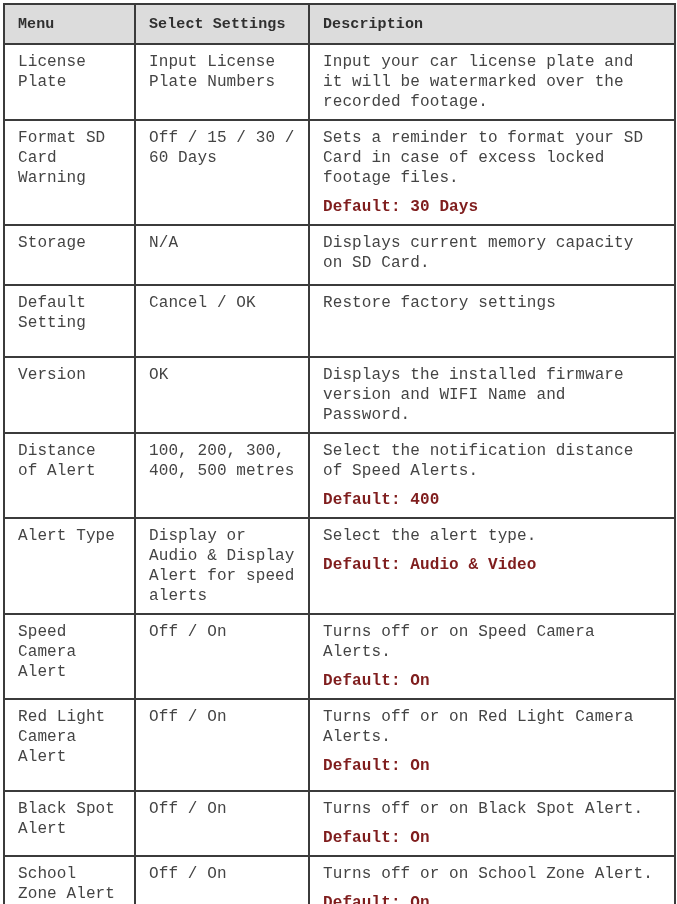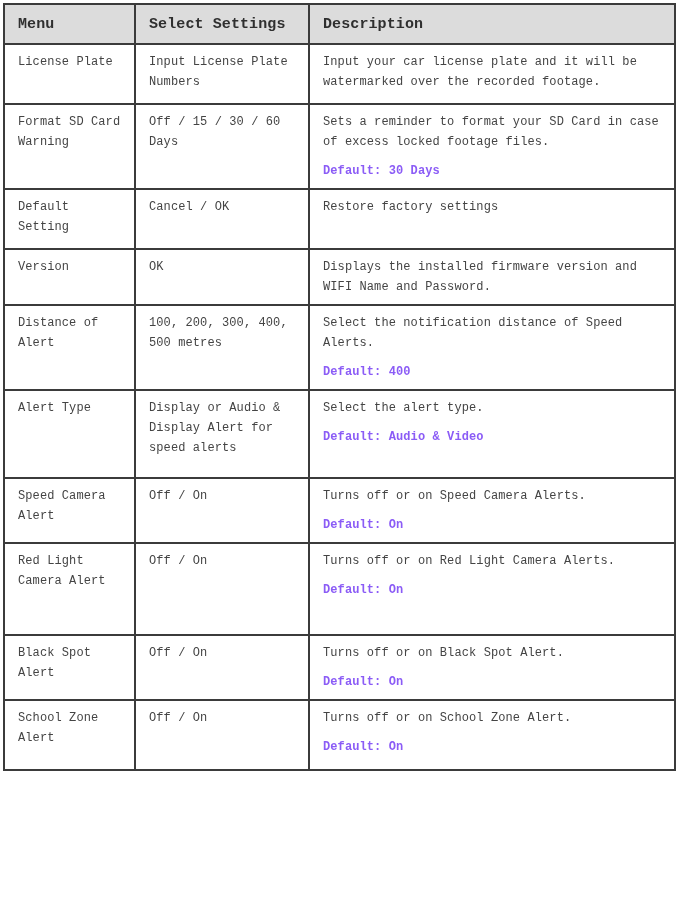--- a/index.html
+++ b/index.html
@@ -14,36 +14,36 @@
     color: #3a3a3a;
   }
   table.settings col.c1 { width: 131px; }
   table.settings col.c2 { width: 174px; }
   table.settings col.c3 { width: 366px; }
   table.settings th, table.settings td {
     border: 2px solid #3b3b3b;
     vertical-align: top;
     text-align: left;
     padding: 7px 12px 7px 13px;
-    font-size: 12px;
+    font-size: 16px;
     line-height: 20px;
     letter-spacing: 0.1px;
   }
   table.settings th {
     background: #dcdcdc;
     font-weight: bold;
     color: #2f2f2f;
     height: 20px;
     padding-top: 10px;
     padding-bottom: 8px;
     font-size: 15px;
   }
   table.settings td { font-weight: normal; color: #444; }
   .desc-line { display: block; }
-  .default-line { display: block; font-weight: bold; color: #8b5cf6; margin-top: 9px; }
+  .default-line { display: block; font-weight: bold; color: #7f1d1d; margin-top: 9px; }
 </style>
 </head>
 <body>
 
 <div class="page">
   <table class="settings">
     <colgroup>
         <col class="c1">
         <col class="c2">
         <col class="c3">
@@ -65,20 +65,27 @@
         </tr>
         <tr style="height: 80px;">
           <td>Format SD Card Warning</td>
           <td>Off / 15 / 30 / 60 Days</td>
           <td>
             <span class="desc-line">Sets a reminder to format your SD Card in case of excess locked footage files.</span>
             <span class="default-line">Default: 30 Days</span>
           </td>
         </tr>
         <tr style="height: 60px;">
+          <td>Storage</td>
+          <td>N/A</td>
+          <td>
+            <span class="desc-line">Displays current memory capacity on SD Card.</span>
+          </td>
+        </tr>
+        <tr style="height: 72px;">
           <td>Default Setting</td>
           <td>Cancel / OK</td>
           <td>
             <span class="desc-line">Restore factory settings</span>
           </td>
         </tr>
         <tr style="height: 56px;">
           <td>Version</td>
           <td>OK</td>
           <td>

